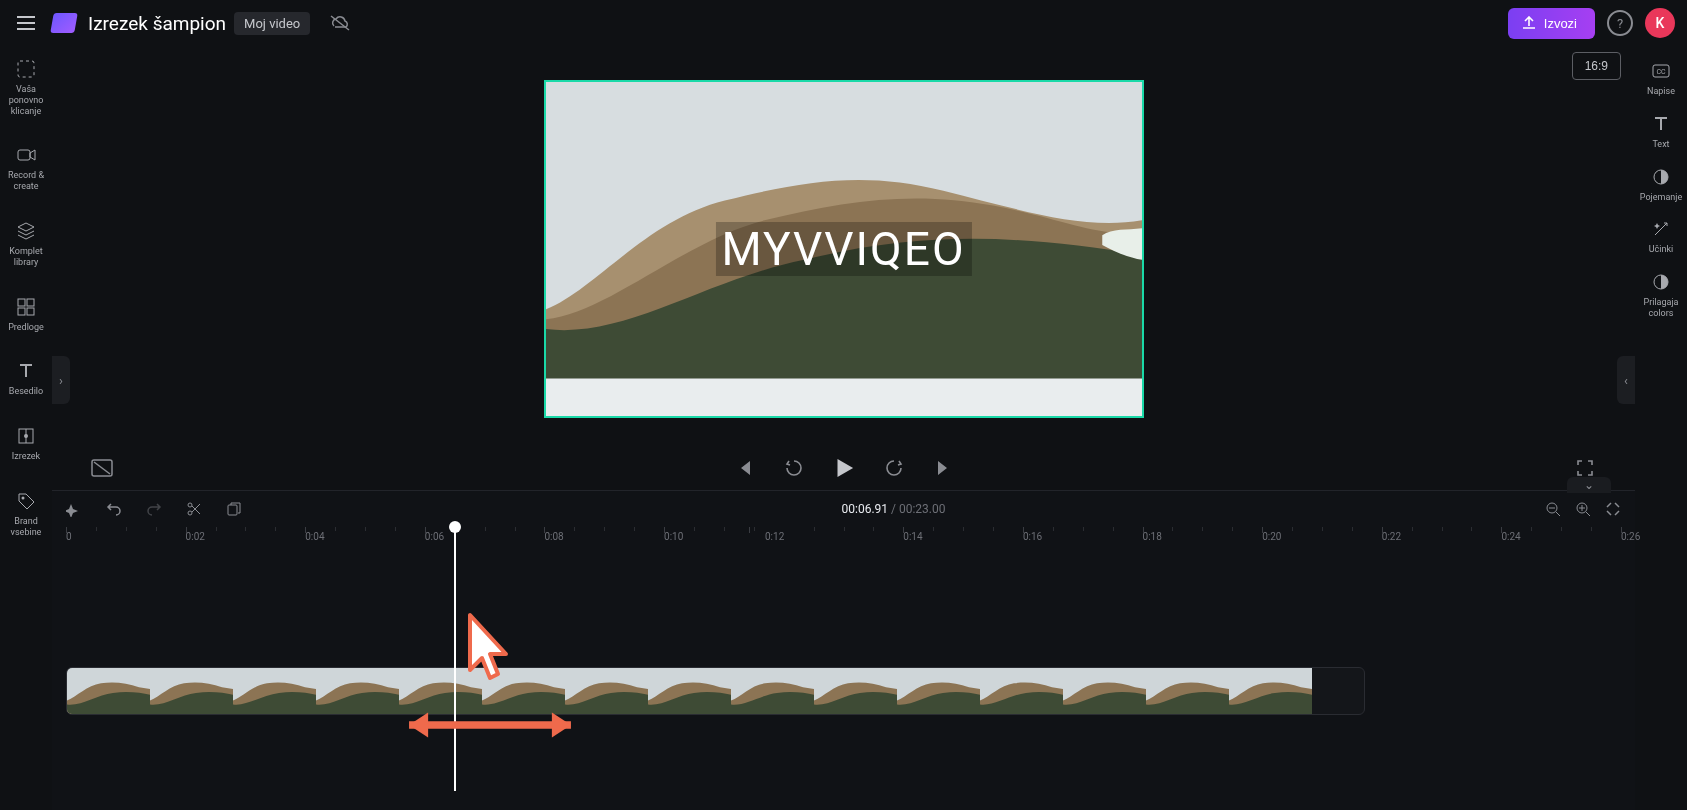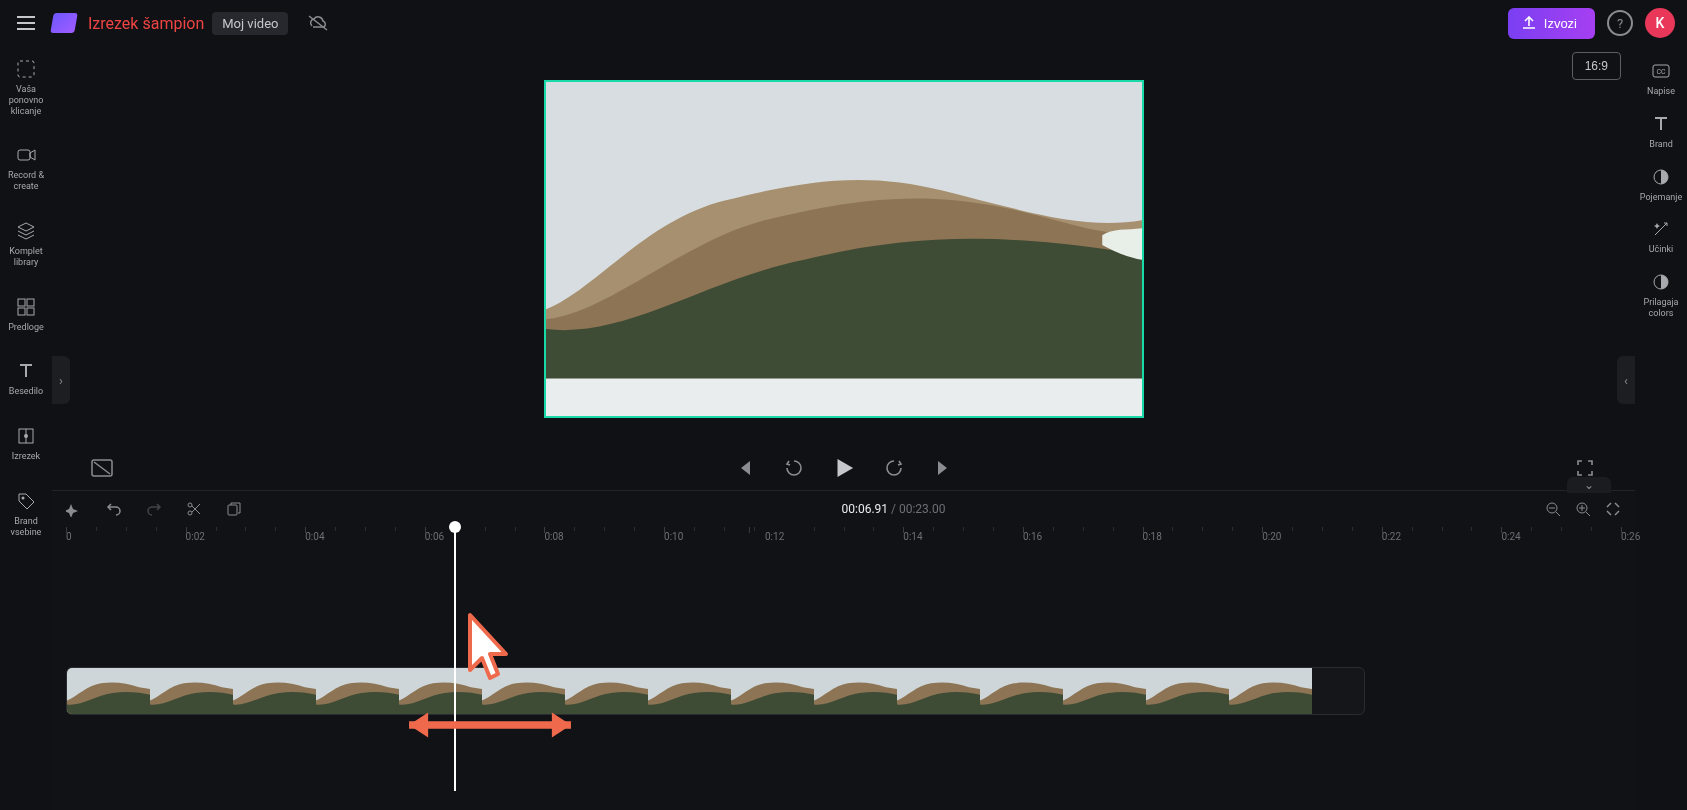--- a/index.html
+++ b/index.html
@@ -24,21 +24,21 @@
     width: 28px; height: 28px;
     display:flex;align-items:center;justify-content:center;
     cursor:pointer;
   }
   .logo {
     width: 24px; height: 20px;
     background: linear-gradient(135deg,#6e57ff,#a05cff);
     border-radius: 3px;
     transform: skew(-10deg);
   }
-  .breadcrumb-text { font-size: 16px; color:#ef4444; }
+  .breadcrumb-text { font-size: 19px; color:#ffffff; }
   .tab-pill {
     background:#26282D;
     border-radius:4px;
     padding:4px 10px;
     font-size:13px;
     margin-left:-4px;
   }
   .cloud-off {
     width:28px;height:28px;display:flex;align-items:center;justify-content:center;
     cursor:pointer;margin-left:4px;
@@ -351,21 +351,21 @@
         </svg>
       </div>
       <span>Napise</span>
     </div>
     <div class="right-item">
       <div class="icon">
         <svg width="20" height="20" viewBox="0 0 20 20">
           <path d="M4 4h12M10 4v12" stroke="#a7a9ae" stroke-width="2"></path>
         </svg>
       </div>
-      <span>Brand</span>
+      <span>Text</span>
     </div>
     <div class="right-item">
       <div class="icon">
         <svg width="20" height="20" viewBox="0 0 20 20">
           <circle cx="10" cy="10" r="7" stroke="#a7a9ae" fill="none"></circle>
           <path d="M10 3a7 7 0 0 1 0 14z" fill="#a7a9ae"></path>
         </svg>
       </div>
       <span>Pojemanje</span>
     </div>
@@ -395,20 +395,21 @@
 
   <div class="preview">
     <svg class="bg" viewBox="0 0 600 338" preserveAspectRatio="none">
       <rect width="600" height="338" fill="#d7dde0"></rect>
       <rect y="230" width="600" height="108" fill="#e9edee"></rect>
       <path d="M0 230 C50 210 100 140 180 120 C260 100 320 90 400 110 C480 130 540 150 600 140 L600 260 L0 260 Z" fill="#a7906f"></path>
       <path d="M0 240 C60 235 140 160 220 140 C300 120 370 110 450 125 C520 138 560 160 600 150 L600 280 L0 280 Z" fill="#8c7454"></path>
       <path d="M0 250 C80 260 160 200 260 180 C380 150 480 155 600 175 L600 300 L0 300 Z" fill="#3e4b35"></path>
       <path d="M560 155 C570 148 585 150 600 148 L600 180 C588 178 572 172 560 165 Z" fill="#e8efe9"></path>
     </svg>
+    <div class="overlay-text">MYVVIQEO</div>
   </div>
 
   <div class="pc-aux-left pc-btn">
     <svg width="22" height="18" viewBox="0 0 22 18">
         <rect x="1" y="1" width="20" height="16" rx="2" stroke="#8a8c92" fill="none" stroke-width="1.5"></rect>
         <path d="M3 3l16 12" stroke="#8a8c92" stroke-width="1.5"></path>
       </svg>
   </div>
 
   <div class="player-controls">

